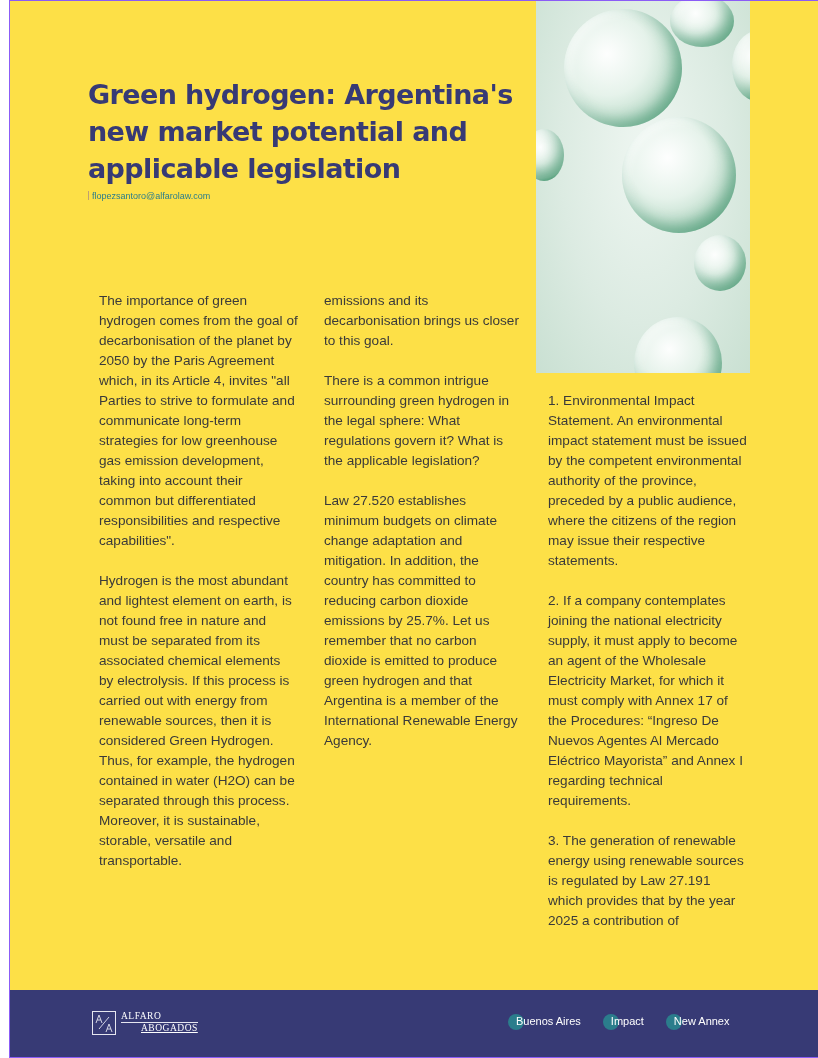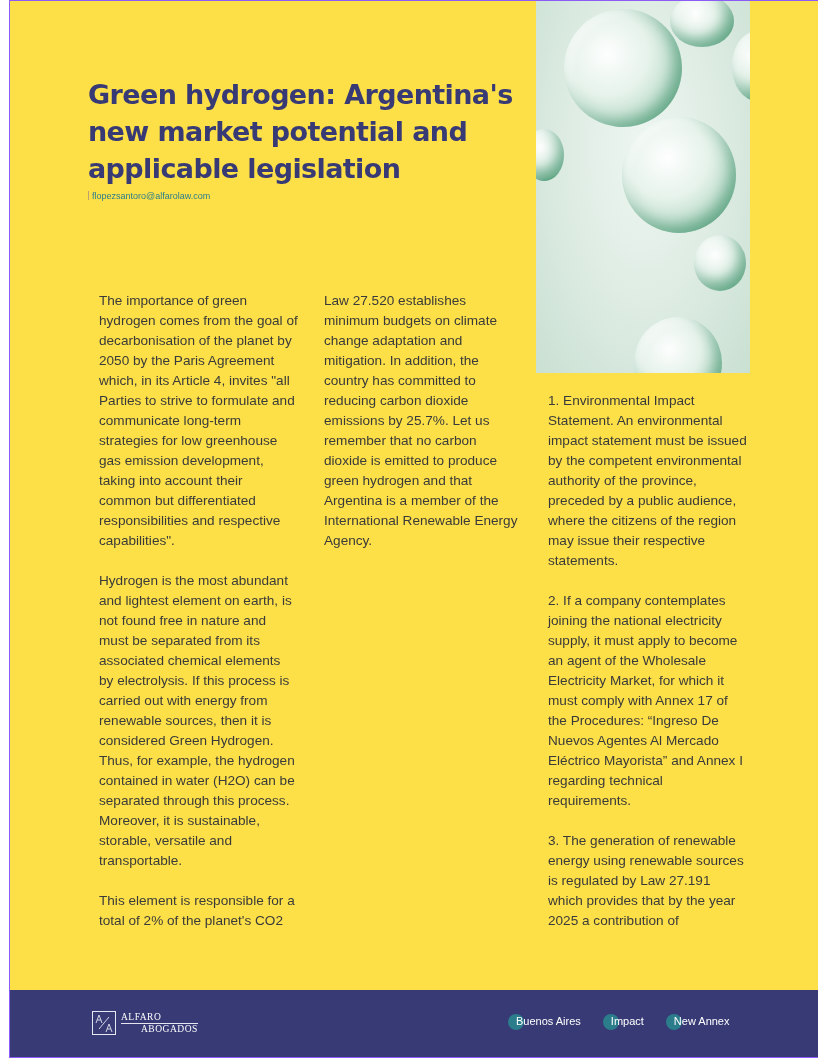--- a/index.html
+++ b/index.html
@@ -39,28 +39,28 @@
     }
     .col p { margin: 0 0 20px 11px; }
     .col h2 { margin: 0 0 20px 0; font-weight: normal; font-size: 13.6px; line-height: 20px; color: #2b7d8c; }
     .c1 { left: 78px; top: 290px; }
     .c2 { left: 303px; top: 290px; }
     .c3 { left: 527px; top: 390px; }
     .footer {
       position: absolute; left: 0; bottom: 0; width: 816px; height: 67px;
       background: #373a75;
     }
-    .logo { position: absolute; left: 82px; top: 21px; display: flex; align-items: center; }
+    .logo { position: absolute; left: 82px; top: 21px; display: flex; }
     .logo-mark {
       width: 22px; height: 22px; border: 1px solid #e6e6f0; position: relative;
     }
     .logo-mark svg { position: absolute; left: 0; top: 0; }
     .logo-text { margin-left: 5px; color: #ffffff; font-family: "Liberation Serif", serif; font-size: 9.5px; line-height: 11px; letter-spacing: 0.5px; }
     .logo-text .l1 { display: block; }
-    .logo-text .l2 { display: block; border-top: 1px solid #e6e6f0; padding-left: 20px; }
+    .logo-text .l2 { display: block; border-top: 1px solid #e6e6f0; padding-left: 20px; text-decoration: underline; }
     .cities { position: absolute; left: 498px; top: 25px; display: flex; }
     .city { position: relative; color: #ffffff; font-size: 11px; font-family: "Liberation Sans", sans-serif; margin-right: 22px; padding-left: 8px; }
     .city .dot {
       position: absolute; left: 0; top: -1px; width: 16px; height: 16px; border-radius: 50%;
       background: #2b7d8c; z-index: 0;
     }
     .city .name { position: relative; z-index: 1; }
   </style>
 </head>
 <body>
@@ -79,24 +79,25 @@
 
   <h1 class="title">Green hydrogen: Argentina's new market potential and applicable legislation</h1>
 
   <div class="author">
     <span class="bar"></span><span>flopezsantoro@alfarolaw.com</span>
   </div>
 
   <div class="col c1">
     <p>The importance of green hydrogen comes from the goal of decarbonisation of the planet by 2050 by the Paris Agreement which, in its Article 4, invites "all Parties to strive to formulate and communicate long-term strategies for low greenhouse gas emission development, taking into account their common but differentiated responsibilities and respective capabilities".</p>
     <p>Hydrogen is the most abundant and lightest element on earth, is not found free in nature and must be separated from its associated chemical elements by electrolysis. If this process is carried out with energy from renewable sources, then it is considered Green Hydrogen. Thus, for example, the hydrogen contained in water (H2O) can be separated through this process. Moreover, it is sustainable, storable, versatile and transportable.</p>
-    <p>This element is responsible for a total of 2% of the planet's CO2</p>
   </div>
 
   <div class="col c2">
+    <p>emissions and its decarbonisation brings us closer to this goal.</p>
+    <p>There is a common intrigue surrounding green hydrogen in the legal sphere: What regulations govern it? What is the applicable legislation?</p>
     <p>Law 27.520 establishes minimum budgets on climate change adaptation and mitigation. In addition, the country has committed to reducing carbon dioxide emissions by 25.7%. Let us remember that no carbon dioxide is emitted to produce green hydrogen and that Argentina is a member of the International Renewable Energy Agency.</p>
   </div>
 
   <div class="col c3">
     <p>1. Environmental Impact Statement. An environmental impact statement must be issued by the competent environmental authority of the province, preceded by a public audience, where the citizens of the region may issue their respective statements.</p>
     <p>2. If a company contemplates joining the national electricity supply, it must apply to become an agent of the Wholesale Electricity Market, for which it must comply with Annex 17 of the Procedures: “Ingreso De Nuevos Agentes Al Mercado Eléctrico Mayorista” and Annex I regarding technical requirements.</p>
     <p>3. The generation of renewable energy using renewable sources is regulated by Law 27.191 which provides that by the year 2025 a contribution of</p>
   </div>
 
   <div class="footer">

